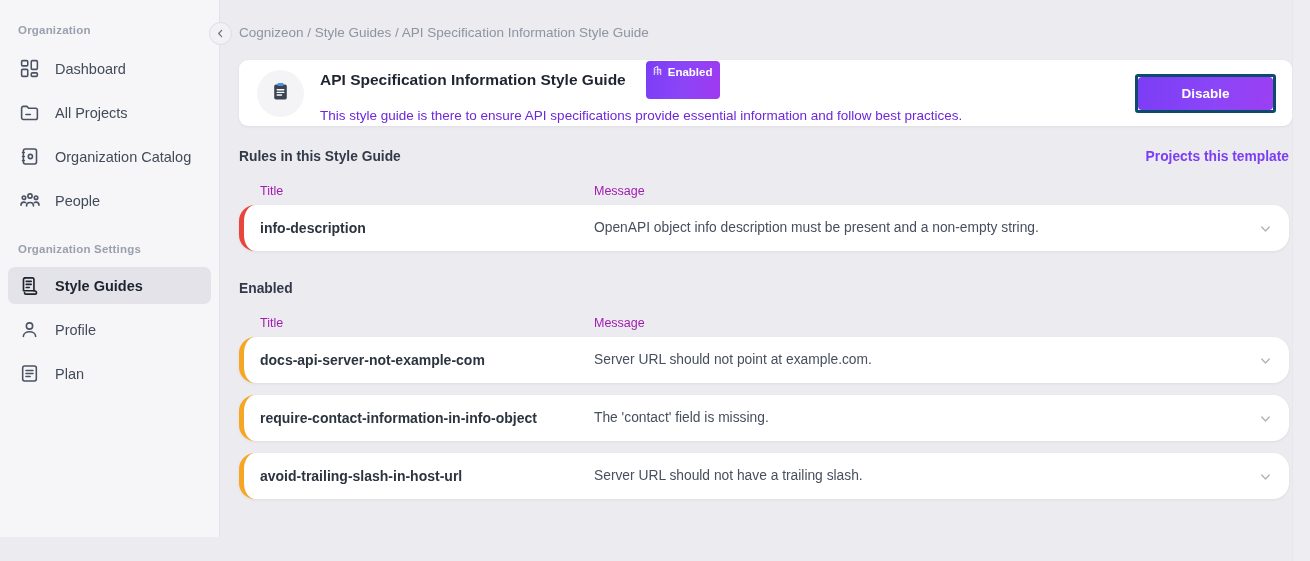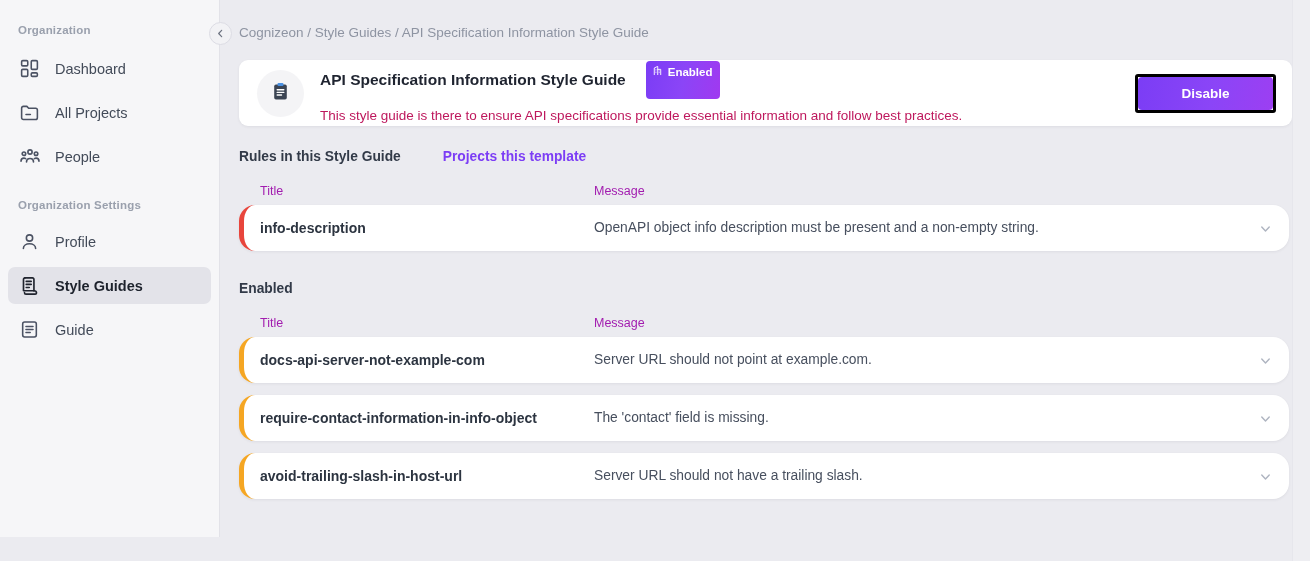--- a/index.html
+++ b/index.html
@@ -163,27 +163,27 @@
     background: linear-gradient(100deg, #7b3df5 0%, #8b45f7 50%, #a039f0 100%);
     color: #ffffff;
     font-size: 11.5px;
     font-weight: bold;
     border-radius: 4px;
     padding: 4px 8px 20px 6px;
     line-height: 13px;
   }
   .guide-desc {
     font-size: 13.5px;
-    color: #be185d;
+    color: #6d28d9;
     line-height: 18px;
   }
 
   .disable-wrap {
     flex: 0 0 auto;
-    border: 3px solid #000000;
+    border: 3px solid #0c4a6e;
     border-radius: 3px;
     padding: 0;
     line-height: 0;
   }
   .disable-btn {
     display: block;
     width: 135px;
     height: 33px;
     border: none;
     border-radius: 4px;
@@ -194,22 +194,22 @@
     font-weight: bold;
     cursor: pointer;
     line-height: 33px;
     text-align: center;
   }
 
   
   .rules-head {
     display: flex;
     align-items: center;
+    justify-content: space-between;
     margin: 22px 3px 4px 9px;
-    gap: 42px;
   }
   .rules-head-title {
     font-size: 13.8px;
     font-weight: bold;
     color: #323a48;
     line-height: 18px;
   }
   .customize-link {
     font-size: 13.8px;
     font-weight: bold;
@@ -311,67 +311,77 @@
     <div class="nav-item">
       <span class="nav-icon">
         <svg width="21" height="21" viewBox="0 0 24 24" fill="none" stroke="currentColor" stroke-width="1.8" stroke-linecap="round" stroke-linejoin="round">
           <path d="M3 7a2 2 0 0 1 2-2h4l2 2.2h8a2 2 0 0 1 2 2V18a2 2 0 0 1-2 2H5a2 2 0 0 1-2-2V7z"></path>
           <path d="M8 14.2h5"></path>
         </svg>
       </span>
       <span class="nav-label">All Projects</span>
     </div>
 
+    <div class="nav-item">
+      <span class="nav-icon">
+        <svg width="21" height="21" viewBox="0 0 24 24" fill="none" stroke="currentColor" stroke-width="1.8" stroke-linecap="round" stroke-linejoin="round">
+          <rect x="5" y="3.5" width="15" height="17" rx="2.2"></rect>
+          <circle cx="13" cy="12" r="2.4"></circle>
+          <path d="M4 7.5h2M4 12h2M4 16.5h2"></path>
+        </svg>
+      </span>
+      <span class="nav-label">Organization Catalog</span>
+    </div>
 
     <div class="nav-item">
       <span class="nav-icon">
         <svg width="22" height="22" viewBox="0 0 24 24" fill="none" stroke="currentColor" stroke-width="1.8" stroke-linecap="round" stroke-linejoin="round">
           <circle cx="12" cy="6.6" r="2.3"></circle>
           <circle cx="5.4" cy="8.4" r="1.9"></circle>
           <circle cx="18.6" cy="8.4" r="1.9"></circle>
           <path d="M8.2 17.5c0-2.3 1.7-3.9 3.8-3.9s3.8 1.6 3.8 3.9"></path>
           <path d="M2.2 16.6c0-2 1.4-3.3 3.2-3.3.7 0 1.3.2 1.8.5"></path>
           <path d="M21.8 16.6c0-2-1.4-3.3-3.2-3.3-.7 0-1.3.2-1.8.5"></path>
         </svg>
       </span>
       <span class="nav-label">People</span>
     </div>
 
     <div class="nav-section-title second">Organization Settings</div>
 
-    <div class="nav-item">
-      <span class="nav-icon">
-        <svg width="21" height="21" viewBox="0 0 24 24" fill="none" stroke="currentColor" stroke-width="1.8" stroke-linecap="round" stroke-linejoin="round">
-          <circle cx="12" cy="8" r="3.6"></circle>
-          <path d="M5 20c0-3.2 3.1-5.4 7-5.4s7 2.2 7 5.4"></path>
-        </svg>
-      </span>
-      <span class="nav-label">Profile</span>
-    </div>
-
     <div class="nav-item active">
       <span class="nav-icon">
         <svg width="22" height="22" viewBox="0 0 24 24" fill="none" stroke="currentColor" stroke-width="1.8" stroke-linecap="round" stroke-linejoin="round">
           <path d="M6.5 3.2h8.2a1.6 1.6 0 0 1 1.6 1.6v12.4"></path>
           <path d="M6.5 3.2A1.6 1.6 0 0 0 4.9 4.8v12.4h11.4"></path>
           <path d="M16.3 17.2c1.5 0 2.8 1 2.8 2.3 0 .8-.7 1.3-1.5 1.3H7.6c-.9 0-1.6-.6-1.6-1.5"></path>
           <path d="M7.9 7h5.4M7.9 10.3h5.4M7.9 13.6h3.3"></path>
         </svg>
       </span>
       <span class="nav-label">Style Guides</span>
     </div>
 
     <div class="nav-item">
       <span class="nav-icon">
         <svg width="21" height="21" viewBox="0 0 24 24" fill="none" stroke="currentColor" stroke-width="1.8" stroke-linecap="round" stroke-linejoin="round">
+          <circle cx="12" cy="8" r="3.6"></circle>
+          <path d="M5 20c0-3.2 3.1-5.4 7-5.4s7 2.2 7 5.4"></path>
+        </svg>
+      </span>
+      <span class="nav-label">Profile</span>
+    </div>
+
+    <div class="nav-item">
+      <span class="nav-icon">
+        <svg width="21" height="21" viewBox="0 0 24 24" fill="none" stroke="currentColor" stroke-width="1.8" stroke-linecap="round" stroke-linejoin="round">
           <rect x="4.2" y="3.4" width="15.6" height="17.2" rx="2.2"></rect>
           <path d="M8 8.6h8M8 12h8M8 15.4h4.8"></path>
         </svg>
       </span>
-      <span class="nav-label">Guide</span>
+      <span class="nav-label">Plan</span>
     </div>
 
     <div class="collapse-btn">
       <span>
         <svg width="11" height="11" viewBox="0 0 24 24" fill="none" stroke="currentColor" stroke-width="2.6" stroke-linecap="round" stroke-linejoin="round">
           <polyline points="14.5,5 8,12 14.5,19"></polyline>
         </svg>
       </span>
     </div>
   </aside>

